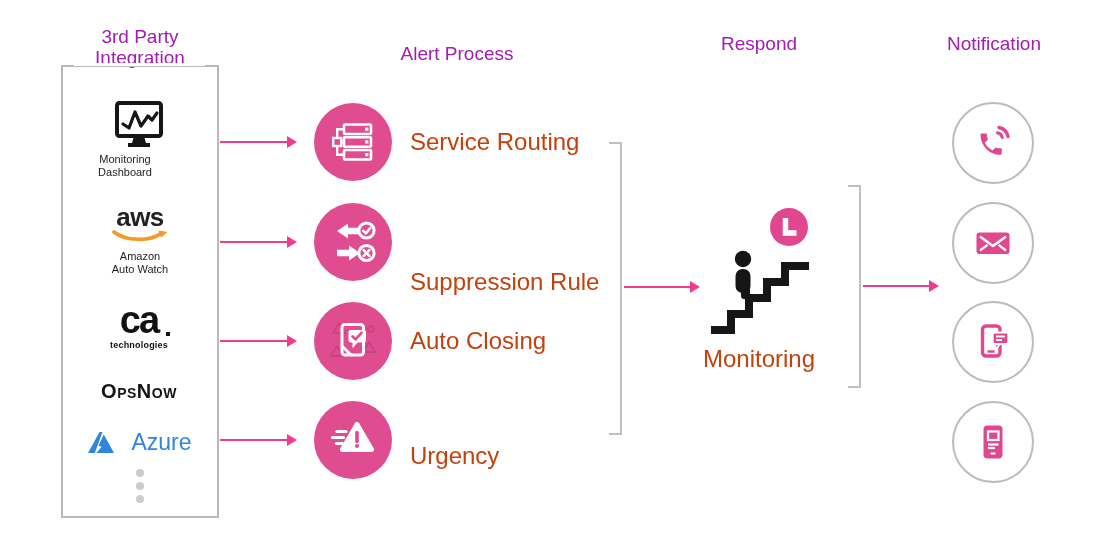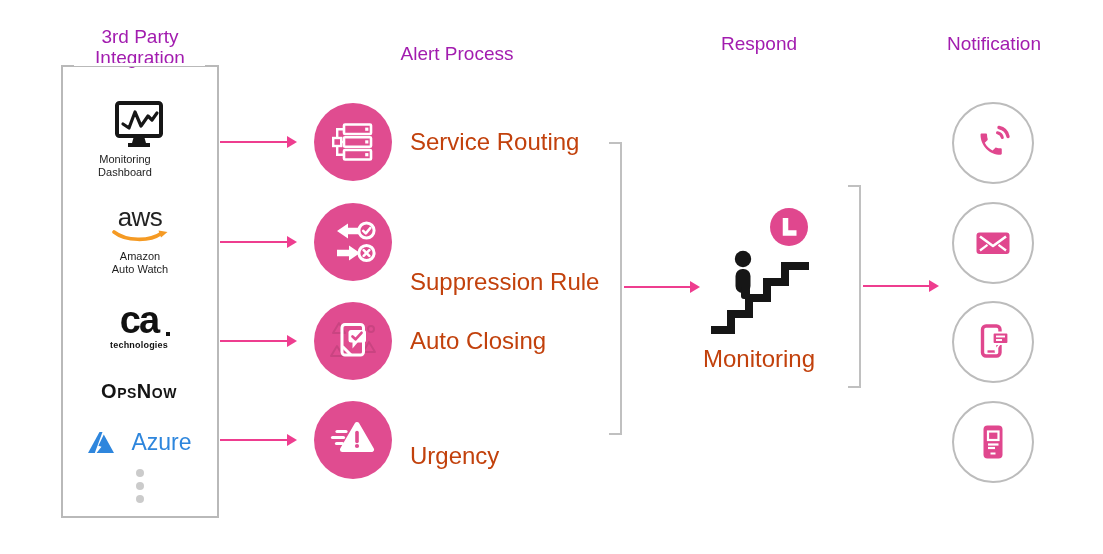--- a/index.html
+++ b/index.html
@@ -5,21 +5,21 @@
   html,body{margin:0;padding:0;background:#fff;}
   body{font-family:"Liberation Sans","DejaVu Sans",sans-serif;-webkit-font-smoothing:antialiased;}
   #canvas{position:relative;width:1103px;height:554px;background:#fff;overflow:hidden;}
   .abs{position:absolute;}
   .pre{white-space:pre-line;}
   .col-header{color:#a21caf;font-size:19px;font-weight:500;text-align:center;line-height:21px;}
   
   .panel{left:61px;top:65px;width:158px;height:453px;border:2px solid #b9b9b9;box-sizing:border-box;}
   .panel-top-cover{left:74px;top:63px;width:131px;height:3px;background:#fff;}
   .logo-label{font-size:11px;line-height:13px;color:#1d1d1d;text-align:center;}
-  .aws-text{font-size:26px;font-weight:400;letter-spacing:-0.5px;color:#222;text-align:center;line-height:30px;}
+  .aws-text{font-size:26px;font-weight:700;letter-spacing:-0.5px;color:#222;text-align:center;line-height:30px;}
   .ca-text{font-size:38px;font-weight:800;letter-spacing:-2px;color:#111;text-align:center;line-height:38px;}
   .ca-sub{font-size:9px;font-weight:700;color:#111;text-align:center;letter-spacing:0.2px;}
   .opsnow-text{font-size:20px;font-weight:700;font-variant:small-caps;color:#141414;text-align:center;letter-spacing:0.5px;line-height:22px;}
   .azure-row{display:flex;align-items:center;justify-content:center;gap:17px;}
   .azure-text{font-size:23px;color:#2e86dd;font-weight:400;}
   .dot{width:8px;height:8px;border-radius:50%;background:#cbcbcb;margin-bottom:5px;}
   
   .h-arrow{height:12px;}
   .h-arrow .shaft{position:absolute;left:0;top:4.7px;height:2.6px;background:#ee3d8f;}
   .h-arrow .head{position:absolute;right:0;top:0;width:0;height:0;border-top:6px solid transparent;border-bottom:6px solid transparent;border-left:10px solid #ee3d8f;}

